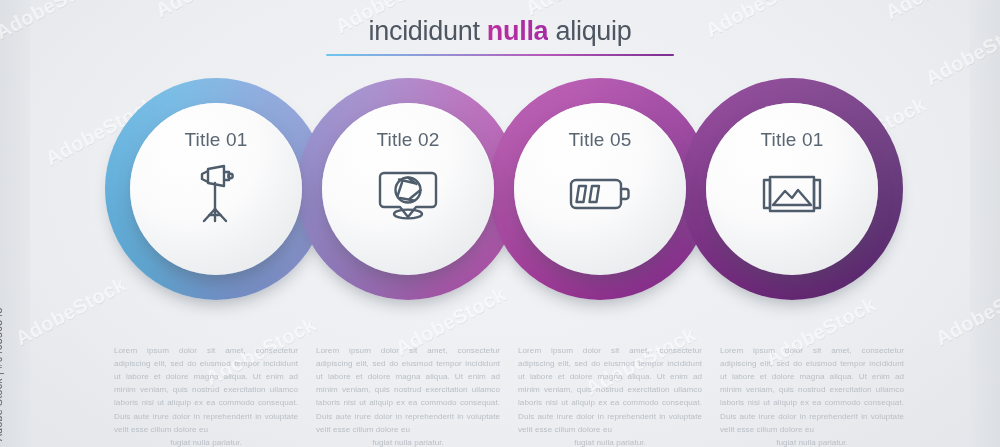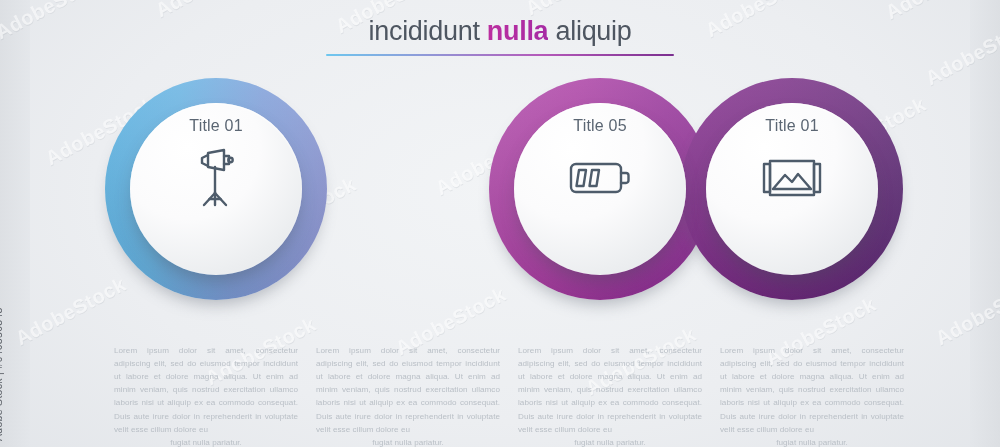--- a/index.html
+++ b/index.html
@@ -100,22 +100,22 @@
     background:
       radial-gradient(circle at 34% 26%, #ffffff 0%, #fbfbfc 42%, #eceef0 74%, #e2e5e8 100%);
     box-shadow:
       0 10px 18px -4px rgba(70,78,90,.38),
       inset 0 1px 2px rgba(255,255,255,.9);
     display:flex;flex-direction:column;align-items:center;
     justify-content:flex-start;
     z-index:2;
   }
   .node .ttl{
-    margin-top:14px;
-    font-size:16px;
+    margin-top:26px;
+    font-size:19px;
     color:#5b6673;
     letter-spacing:.2px;
     white-space:nowrap;
   }
   .node .ico{
     margin-top:10px;
     width:72px;height:66px;
     display:flex;align-items:center;justify-content:center;
   }
   .node .ico svg{display:block;}
@@ -198,20 +198,34 @@
             <path d="M29 20 L29 46"></path>
             <path d="M29 46 L18 58"></path>
             <path d="M29 46 L40 58"></path>
             <path d="M29 46 L29 58"></path>
             <path d="M23.5 52 L34.5 52"></path>
           </svg>
         </div>
       </div>
     </div>
 
+    <div class="node n2" style="left:192px;">
+      <div class="ring"></div>
+      <div class="disc">
+        <div class="ttl">Title 02</div>
+        <div class="ico">
+          <svg width="64" height="58" viewBox="0 0 64 58" fill="none" stroke="#4e5c6b" stroke-width="2.4" stroke-linecap="round" stroke-linejoin="round">
+            <path d="M8 8 h48 a4 4 0 0 1 4 4 v26 a4 4 0 0 1 -4 4 h-16 l-8 10 l-8 -10 h-16 a4 4 0 0 1 -4 -4 v-26 a4 4 0 0 1 4 -4 z"></path>
+            <circle cx="32" cy="25" r="12.5"></circle>
+            <path d="M32 12.5 L40.5 19 M44.5 25 L34 33.5 M38 35.5 L24 33 M21.5 31 L26 17.5 M23 14.5 L40 18.5"></path>
+            <ellipse cx="32" cy="49" rx="14" ry="4.4"></ellipse>
+          </svg>
+        </div>
+      </div>
+    </div>
 
     <div class="node n3" style="left:384px;">
       <div class="ring"></div>
       <div class="disc">
         <div class="ttl">Title 05</div>
         <div class="ico">
           <svg width="64" height="42" viewBox="0 0 64 42" fill="none" stroke="#4e5c6b" stroke-width="2.4" stroke-linecap="round" stroke-linejoin="round">
             <rect x="3" y="7" width="50" height="28" rx="5"></rect>
             <path d="M53 16 h5 a2.5 2.5 0 0 1 2.5 2.5 v5 a2.5 2.5 0 0 1 -2.5 2.5 h-5"></path>
             <path d="M11 13 h7 l-2.5 16 h-7 Z"></path>

